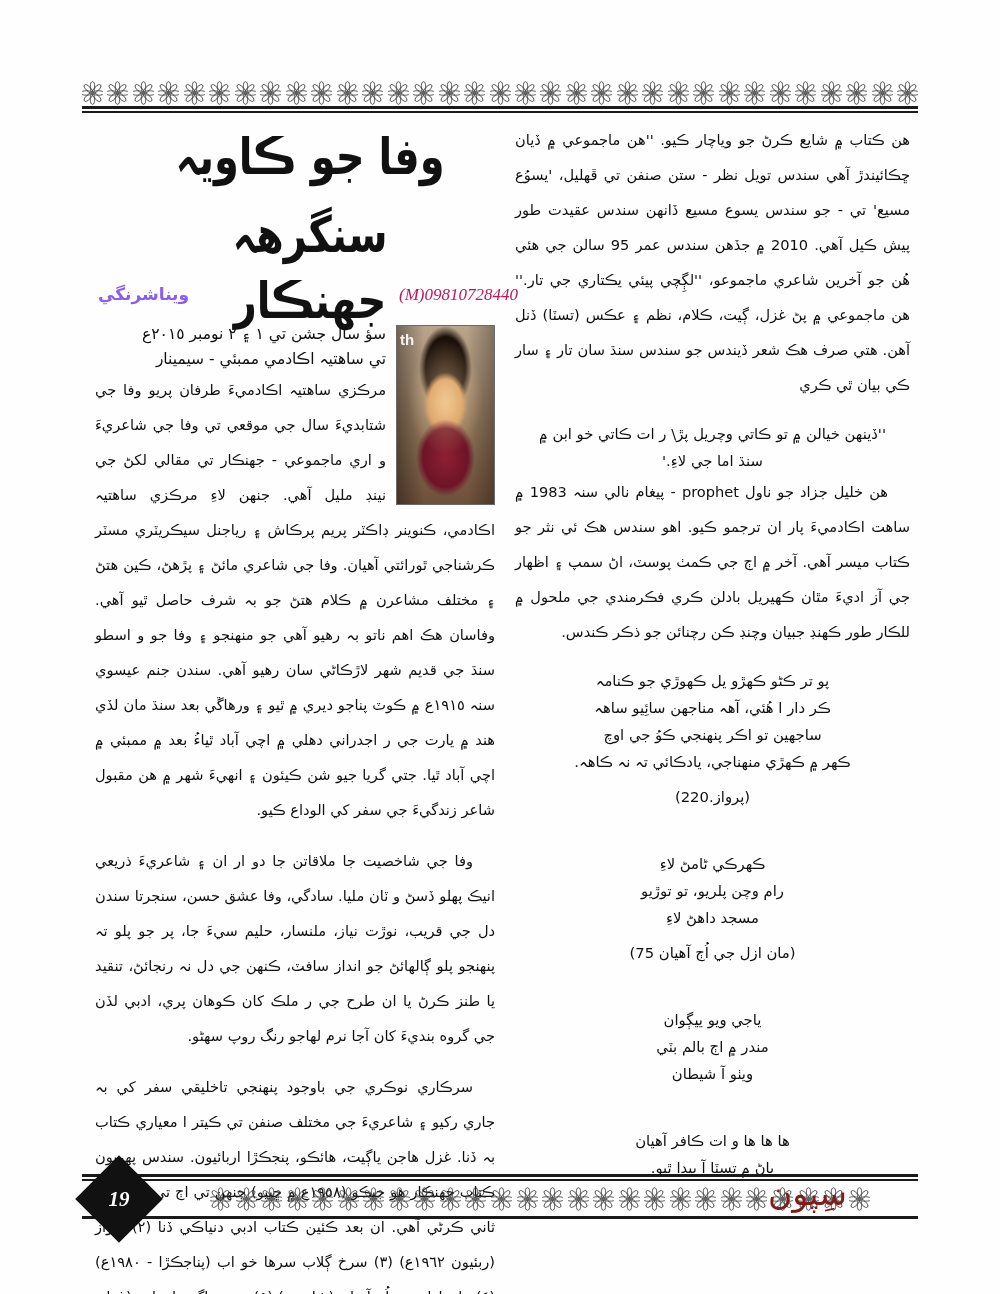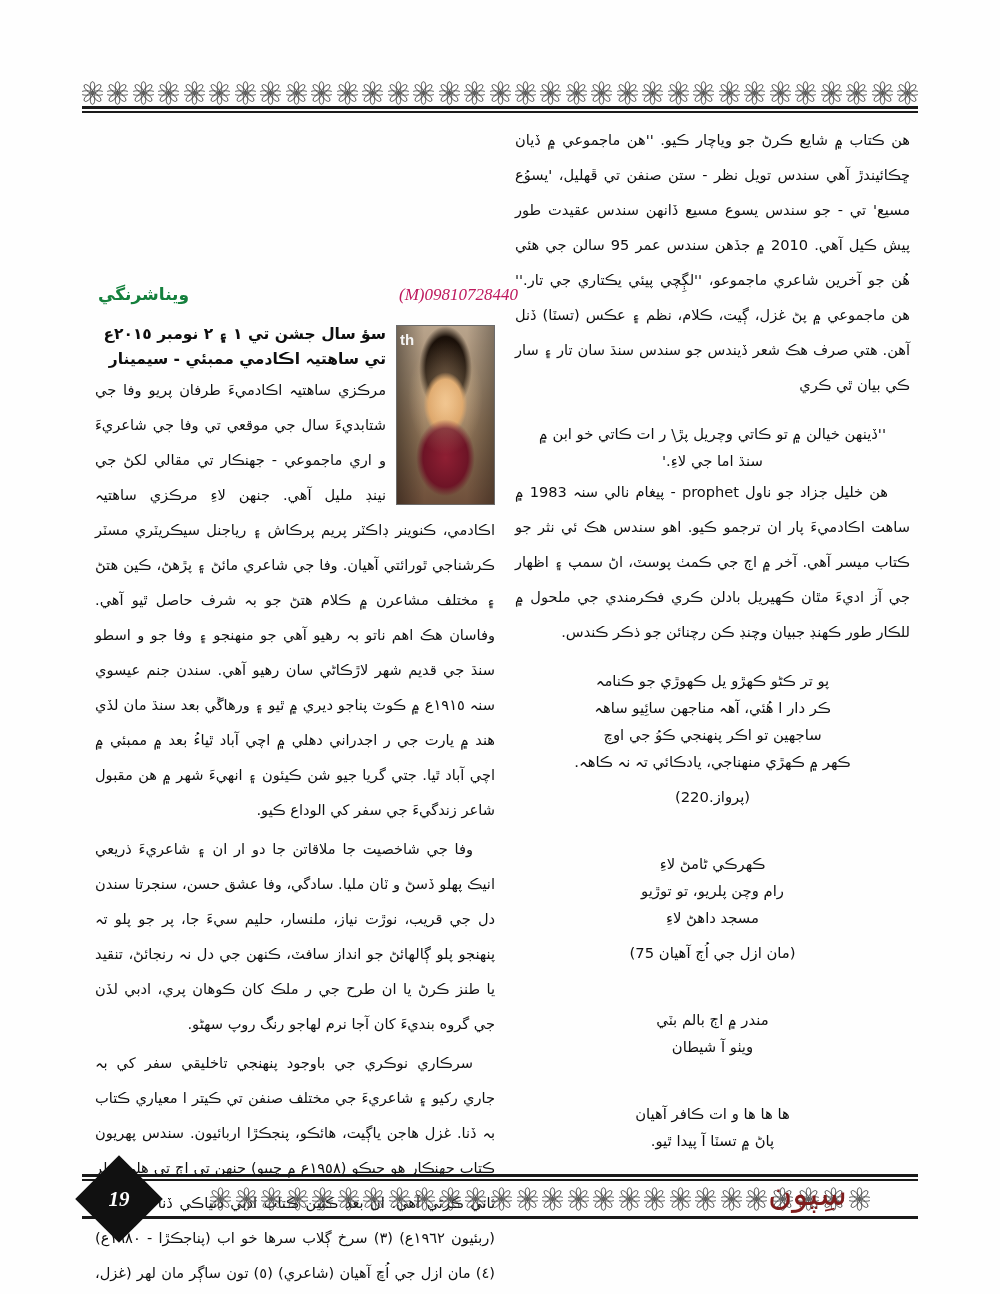--- a/index.html
+++ b/index.html
@@ -90,21 +90,21 @@
     display: flex;
     flex-direction: row-reverse;
     align-items: baseline;
     justify-content: space-between;
     direction: rtl;
   }
   .author-name {
     font-family: "DejaVu Sans", "Liberation Sans", sans-serif;
     font-weight: bold;
     font-size: 17px;
-    color: #15803d;
+    color: #8b5cf6;
     direction: rtl;
   }
   .phone-number {
     font-family: "Liberation Serif", "DejaVu Serif", serif;
     font-style: italic;
     font-size: 17px;
     color: #be185d;
     direction: ltr;
   }
 
@@ -121,37 +121,37 @@
     width: 400px;
   }
   .col-right {
     left: 515px;
     top: 122px;
     width: 395px;
   }
 
   .lead {
     font-family: "DejaVu Sans", "Liberation Sans", sans-serif;
-    font-weight: bold;
+    font-weight: normal;
     font-size: 15.5px;
     line-height: 25px;
     direction: rtl;
     text-align: right;
   }
 
   .body-text {
     font-family: "DejaVu Sans", "Liberation Sans", sans-serif;
     font-size: 14.6px;
     line-height: 35px;
     direction: rtl;
     text-align: justify;
     text-align-last: right;
     margin: 0 0 0 0;
   }
-  .body-text + .body-text { margin-top: 4px; }
+  .body-text + .body-text { margin-top: 16px; }
   .body-text.indent { text-indent: 22px; }
 
   
   .photo-frame {
     float: right;
     width: 97px;
     height: 178px;
     margin: 3px 0 4px 10px;
     position: relative;
     border: 1px solid #6b6b6b;
@@ -766,20 +766,24 @@
             <ellipse cx="0" cy="-7" rx="2.6" ry="6.2" transform="rotate(270)"></ellipse>
             <ellipse cx="0" cy="-7" rx="2.6" ry="6.2" transform="rotate(315)"></ellipse>
             <circle cx="0" cy="0" r="1.7" fill="#6a6a6a" stroke="none"></circle>
           </g>
         </svg>
       </div>
     </div>
   <div class="rule rule-top-a"></div>
   <div class="rule rule-top-b"></div>
 
+  <div class="headline">
+    <div class="headline-line l1">وفا جو ڪاويہ سنگرهہ</div>
+    <div class="headline-line l2">جهنڪار</div>
+  </div>
 
   <div class="byline-row">
     <div class="author-name">ويناشرنگي</div>
     <div class="phone-number">(M)09810728440</div>
   </div>
 
   <div class="col col-left">
     <div class="photo-frame">
       <div class="photo-bg"></div>
       <div class="photo-shadow"></div>
@@ -817,20 +821,21 @@
     <div class="poem">
       <div class="poem-line">ڪهرڪي ڻامڻ لاءِ</div>
       <div class="poem-line">رام وچن پلريو، تو توڙيو</div>
       <div class="poem-line">مسجد داهڻ لاءِ</div>
       <div class="poem-ref">(مان ازل جي اُڄ آهيان 75)</div>
     </div>
 
     <div class="gap-md"></div>
 
     <div class="poem">
+      <div class="poem-line">ياجي ويو ييڳوان</div>
       <div class="poem-line">مندر ۾ اڄ بالم بٽي</div>
       <div class="poem-line">ويٺو آ شيطان</div>
     </div>
 
     <div class="gap-md"></div>
 
     <div class="poem">
       <div class="poem-line">ها ها ها و ات ڪافر آهيان</div>
       <div class="poem-line">پاڻ ۾ تسٽا آ پيدا ٿيو.</div>
     </div>

